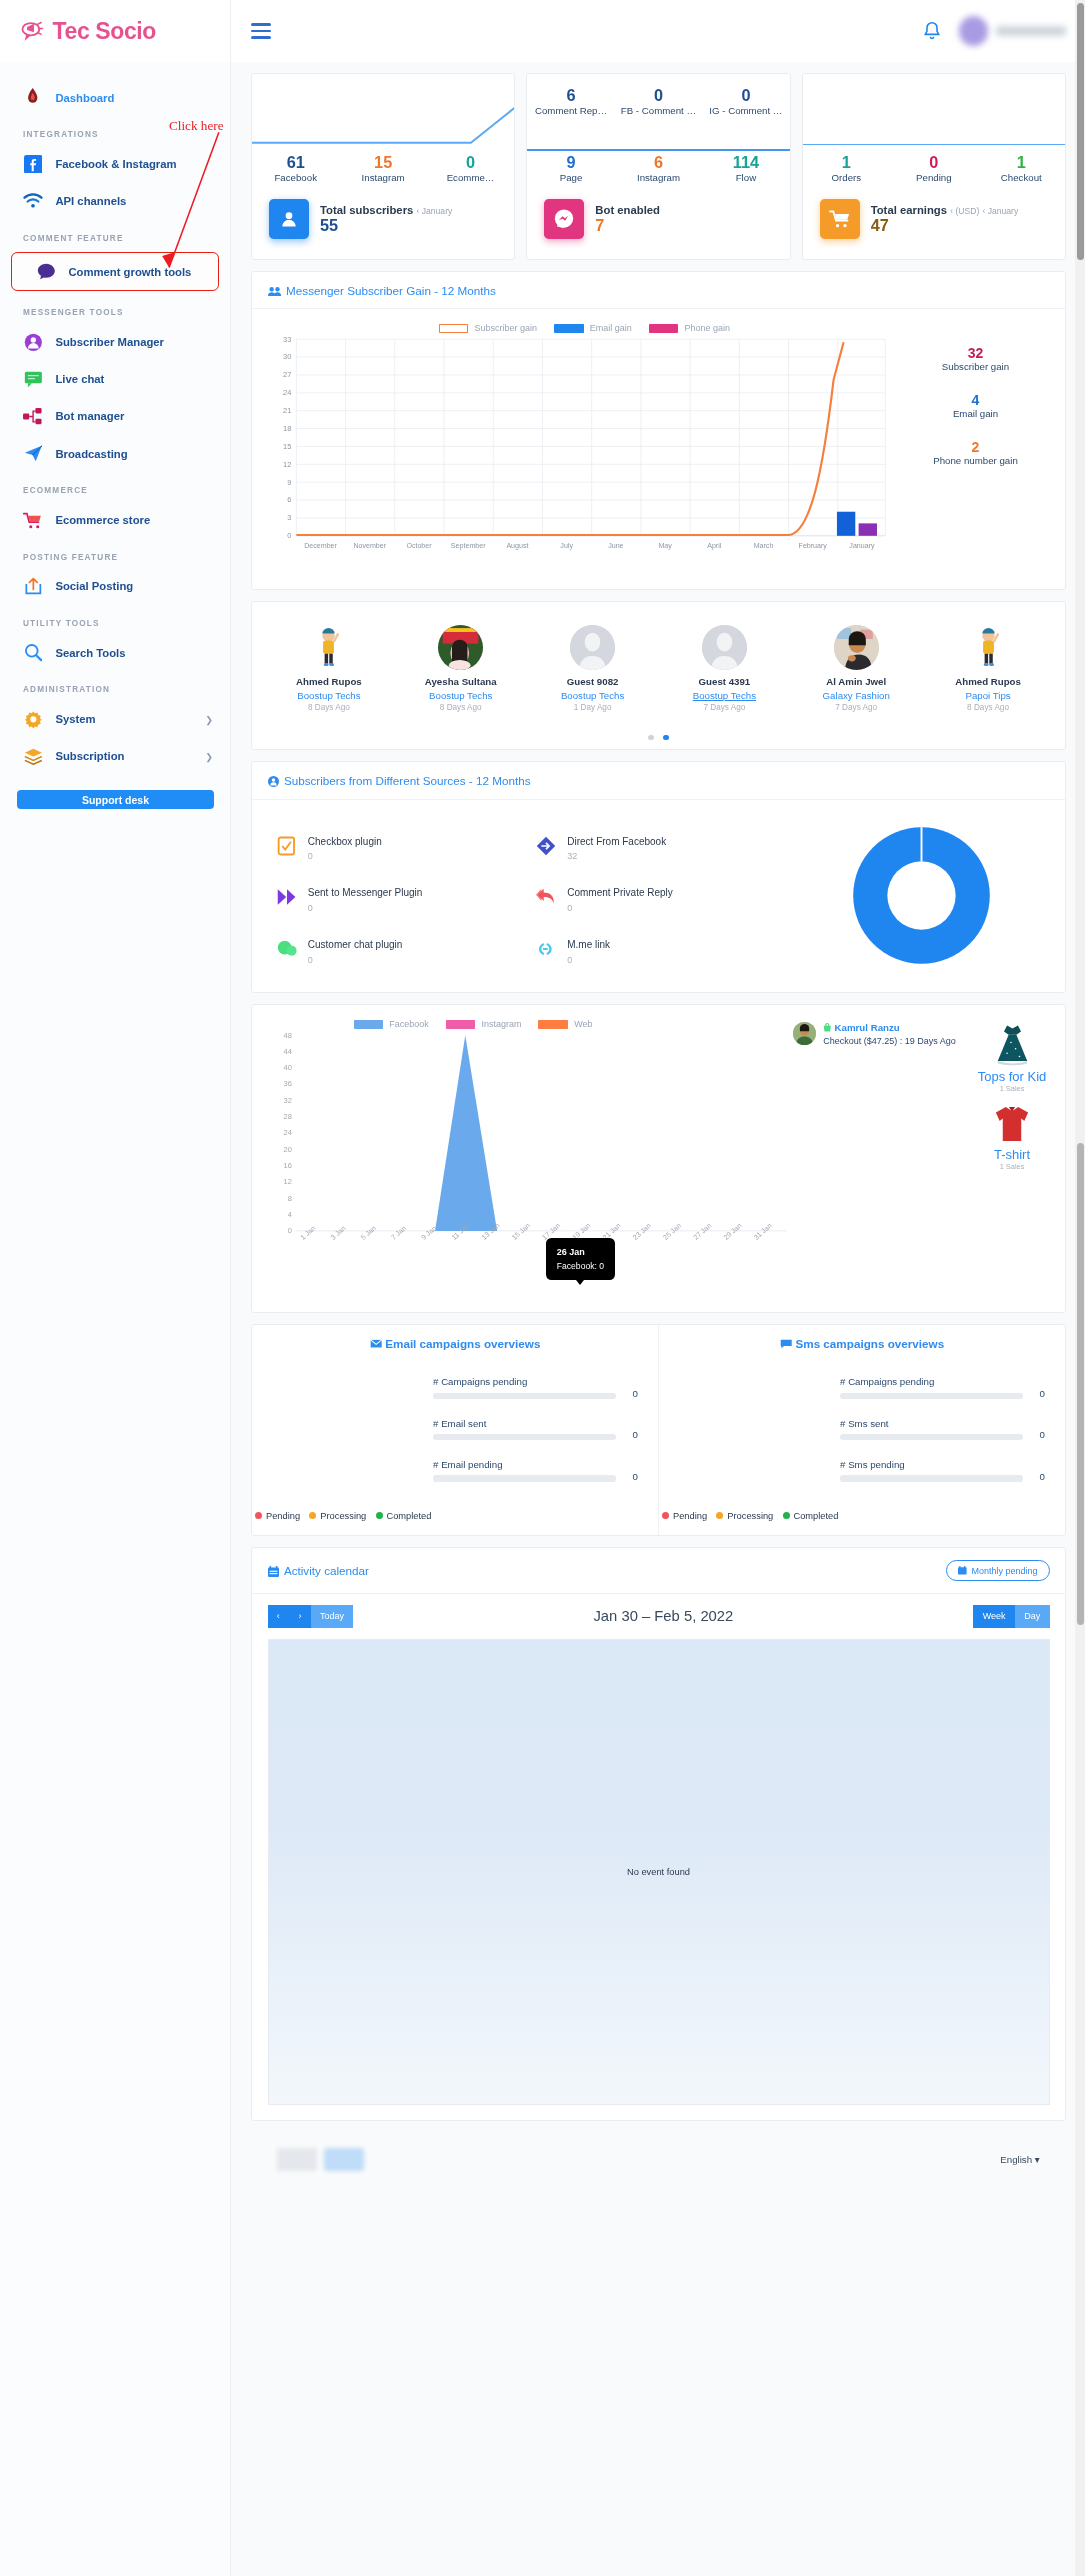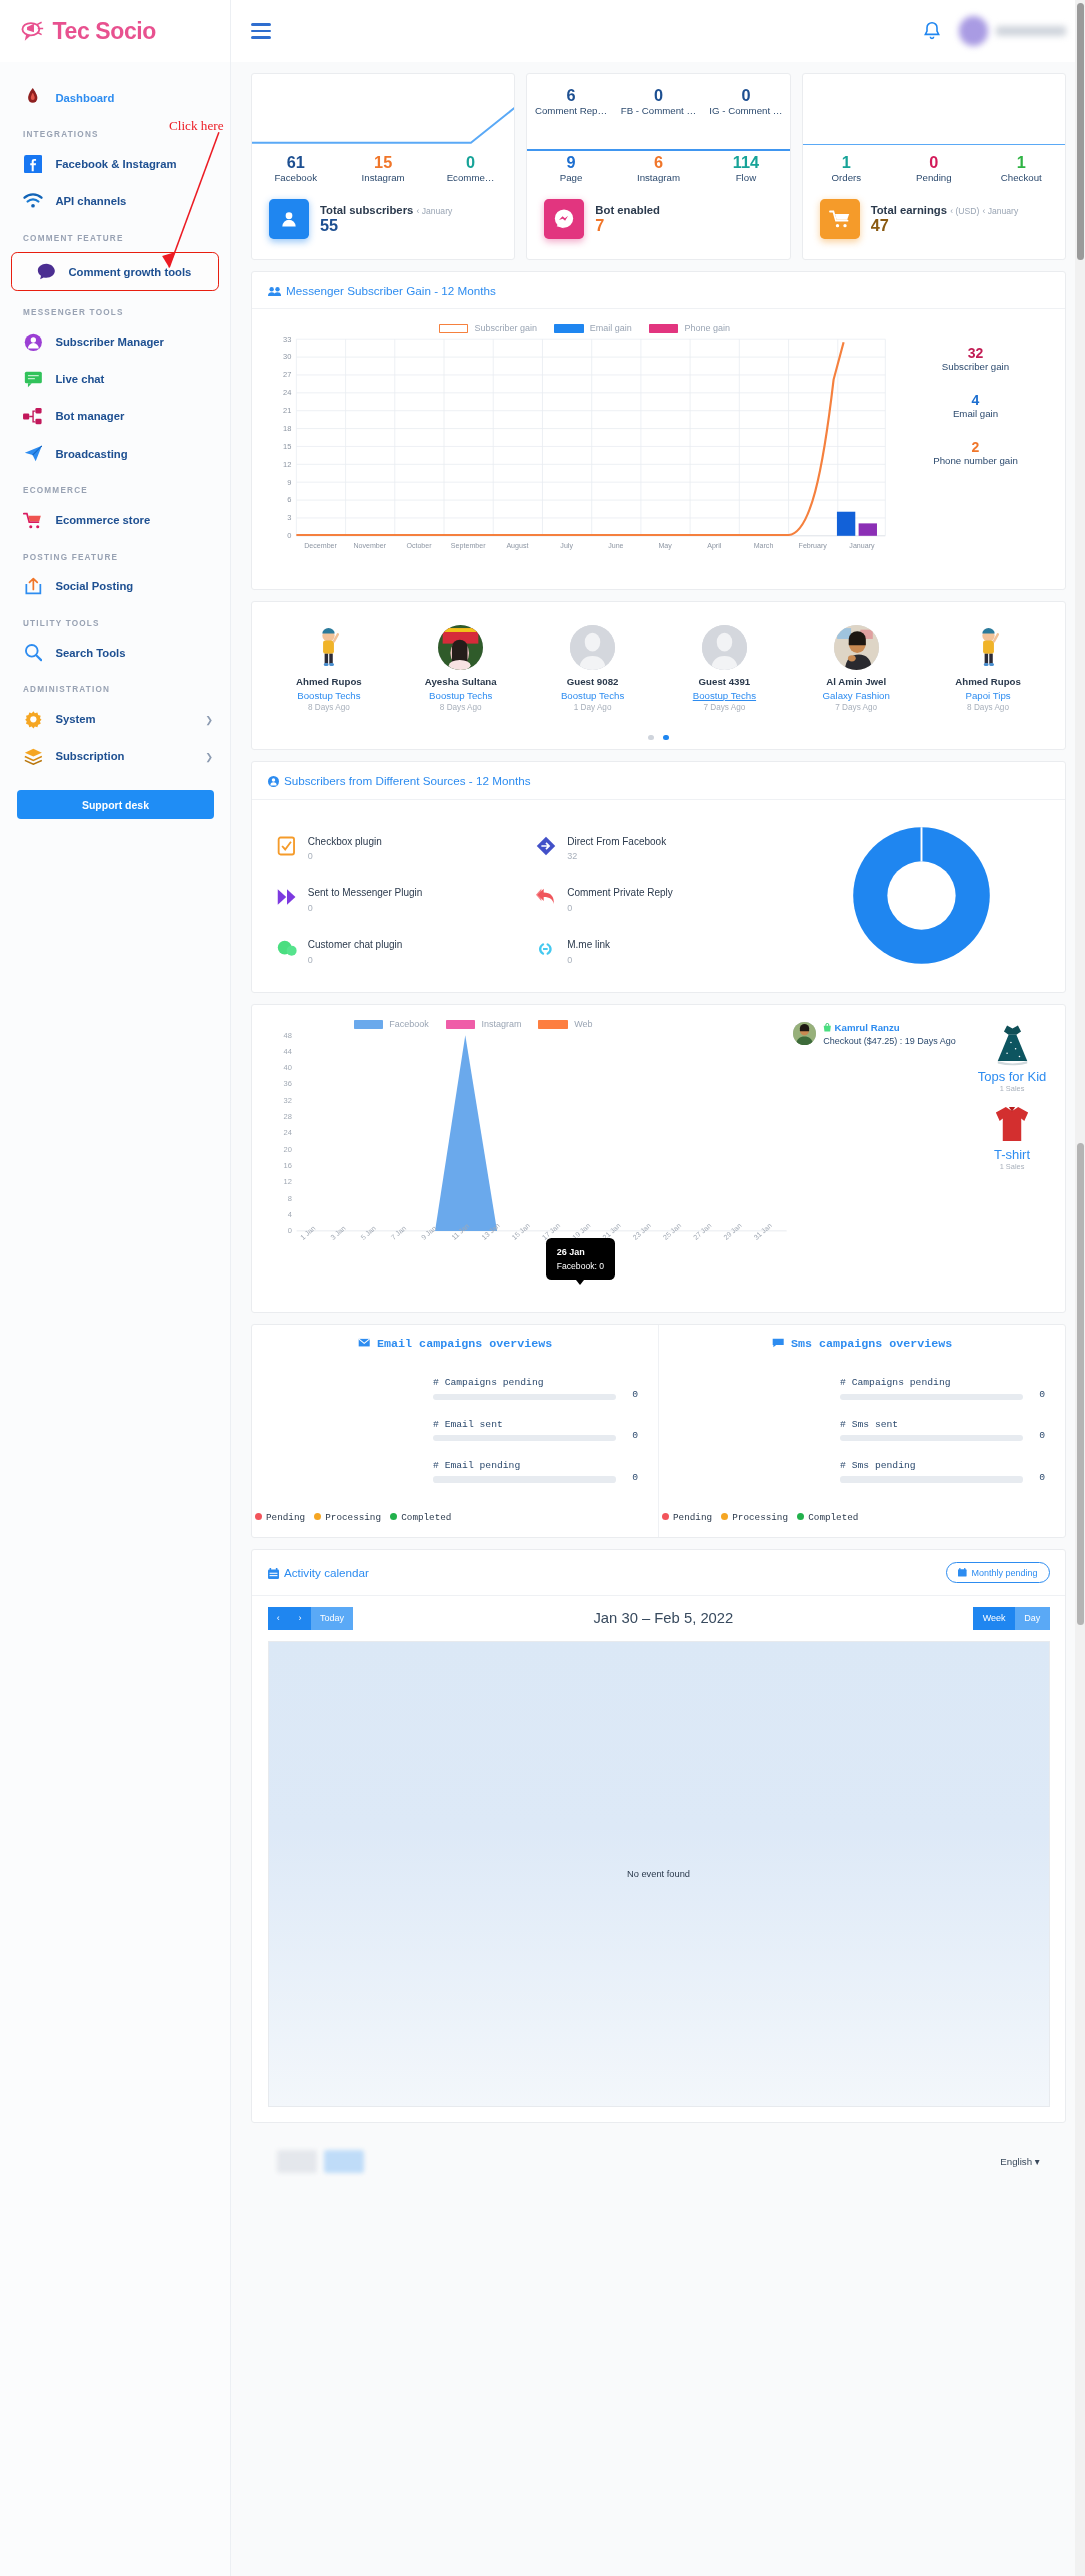--- a/index.html
+++ b/index.html
@@ -35,21 +35,21 @@
               cursor: pointer; position: relative; }
   .nav-item .ico { width: 20px; height: 20px; flex: 0 0 20px; display: flex; align-items: center;
                    justify-content: center; }
   .nav-item .lbl { font-size: 11.3px; font-weight: bold; color: #1d4f91; white-space: nowrap; }
   .nav-item.active .lbl { color: #2d8cf0; }
   .nav-item .chev { margin-left: auto; color: #8c9bb1; font-size: 9.3px; }
   .nav-item.highlight { border: 1.6px solid #e81e0f; border-radius: 6.2px; margin: 3.1px 11px 3.1px 11px;
                         padding-left: 24px; background: #fdfdfd; }
 
   .support-btn { margin: 15.5px 17px 0 17px; background: #1f8df5; color: #fff; border: none;
-                 border-radius: 3.9px; height: 29px; width: 197px; font-size: 10.5px; font-weight: bold;
+                 border-radius: 3.9px; height: 19px; width: 197px; font-size: 10.5px; font-weight: bold;
                  cursor: pointer; font-family: "Liberation Sans", sans-serif; }
 
   
   .click-here { position: absolute; left: 169px; top: 118px; color: #ec1c24; font-size: 13.2px;
                 font-family: "Liberation Serif", serif; }
   .arrow-svg { position: absolute; left: 152px; top: 129px; }
 
   
   .main { padding: 11px 20px 0 20px; }
 
@@ -132,21 +132,21 @@
   .prod .ps { font-size: 7.4px; color: #a8b0bb; }
 
   .tooltip-dark { position: absolute; background: #000; color: #fff; border-radius: 5.4px;
                   padding: 7px 11px; font-size: 8.6px; line-height: 1.6; }
   .tooltip-dark .tt { font-weight: bold; font-size: 9px; }
   .tooltip-dark:after { content: ""; position: absolute; left: 50%; bottom: -4.7px; margin-left: -4.7px;
                         border-left: 4.7px solid transparent; border-right: 4.7px solid transparent;
                         border-top: 5.4px solid #000; }
 
   
-  .camp-row { display: flex; font-family: Liberation Mono, monospace; }
+  .camp-row { display: flex; }
   .camp { flex: 1 1 0; min-width: 0; }
   .camp.brd { border-right: 0.8px solid #eff1f4; }
   .camp-title { text-align: center; font-size: 11.7px; font-weight: bold; color: #2d8cf0;
                 padding: 12.4px 0 0 0; }
   .camp-body { padding: 26.4px 20px 4.7px 20px; display: flex; }
   .camp-bars { margin-left: auto; width: 56%; }
   .bar-item { margin-bottom: 18.7px; display: flex; align-items: flex-end; gap: 9.3px; justify-content: flex-end; }
   .bar-item .bcol { flex: 1 1 auto; }
   .bar-item .blbl { font-size: 9.7px; color: #2c4a6e; margin-bottom: 5.4px; }
   .bar-item .btrack { height: 6.2px; background: #e7ebf0; border-radius: 3.1px; }

